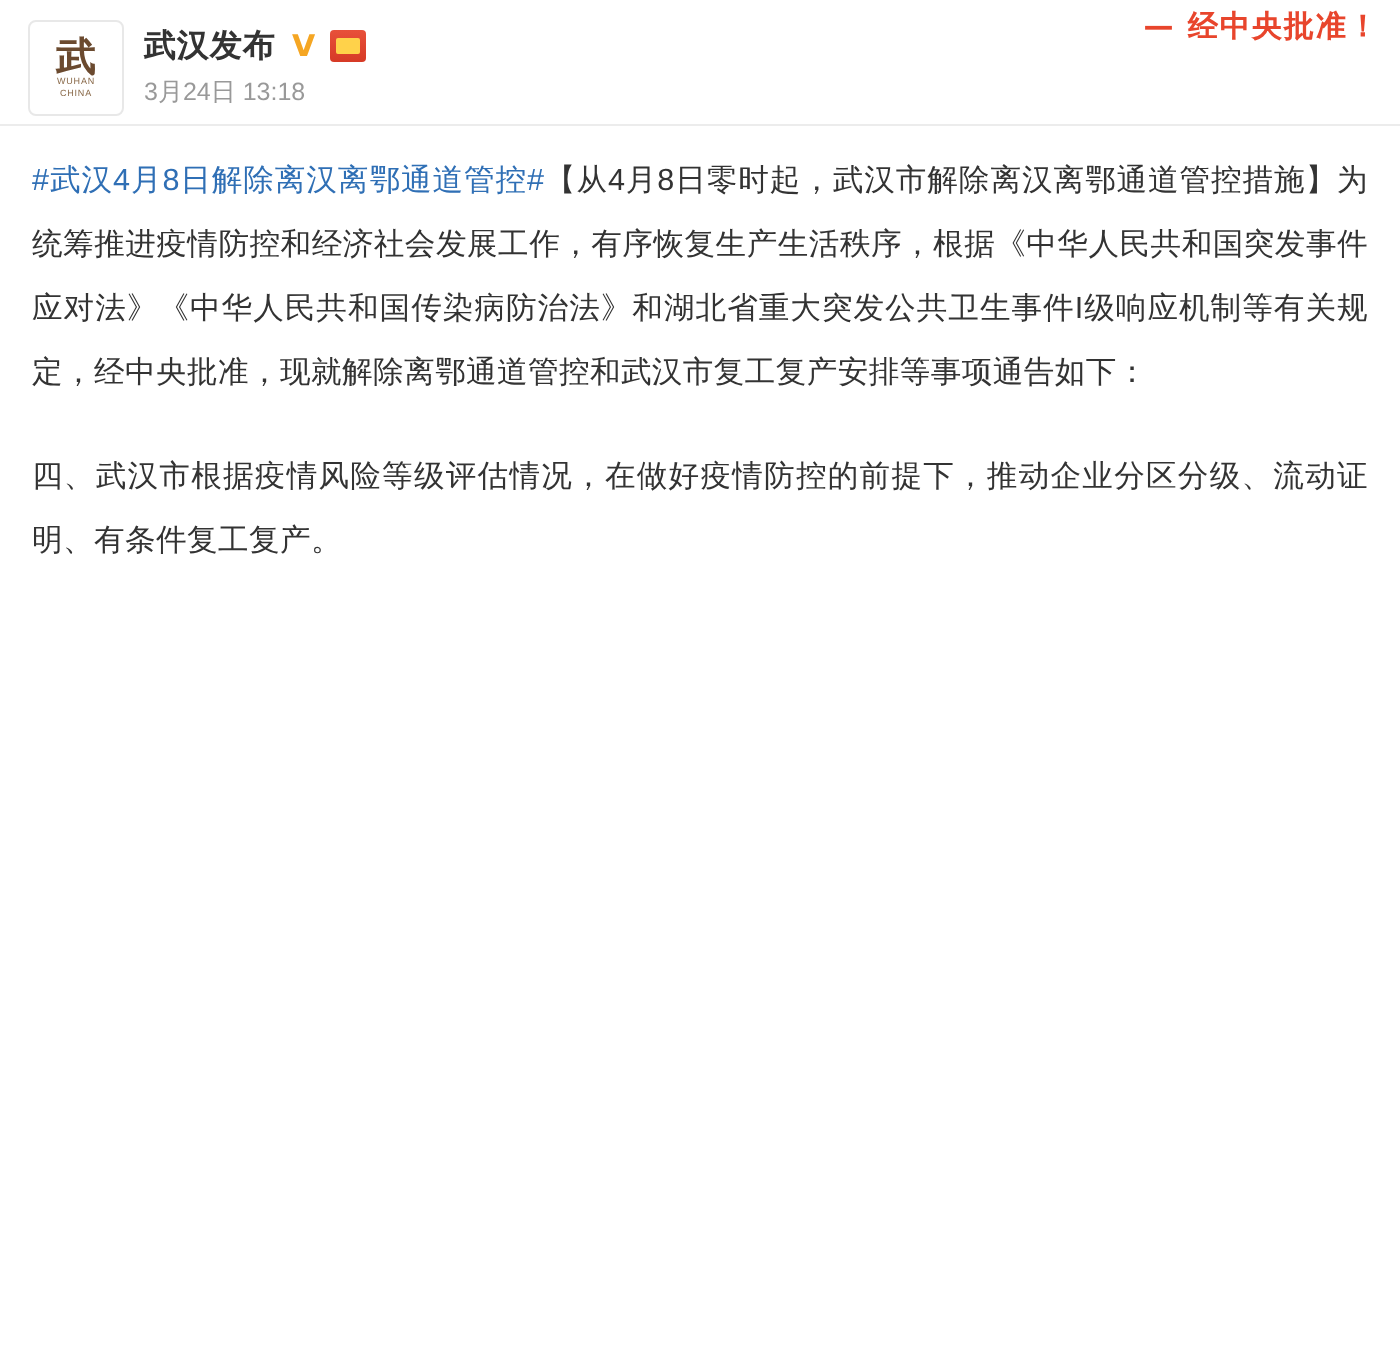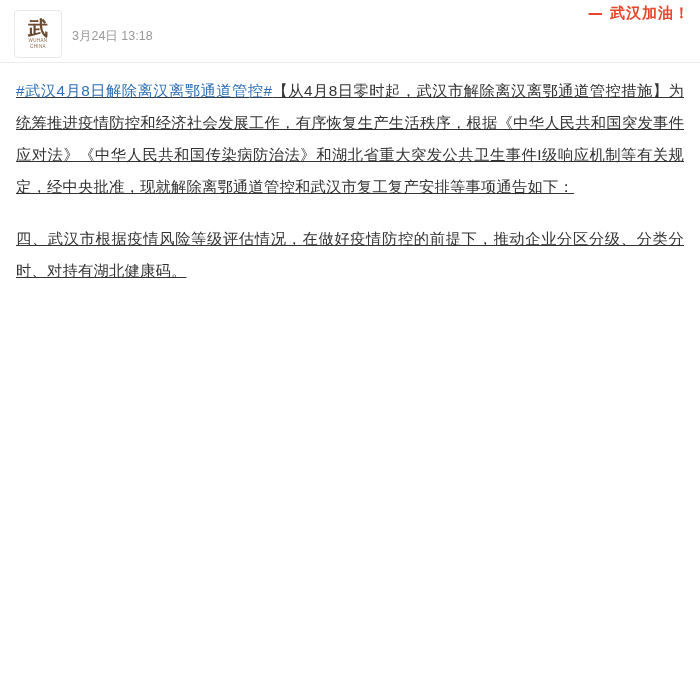--- a/index.html
+++ b/index.html
@@ -96,21 +96,21 @@
     content: "";
     position: absolute;
     left: 3px;
     top: 4px;
     width: 12px;
     height: 8px;
     background: #ffd24a;
     border-radius: 1px;
   }
   .timestamp {
-    margin-top: 16px;
+    margin-top: 4px;
     font-size: 12.5px;
     color: #999999;
   }
   .corner-slogan {
     position: absolute;
     right: 10px;
     top: 4px;
     font-size: 15px;
     color: #e8452c;
     font-weight: bold;
@@ -121,21 +121,20 @@
   .divider {
     height: 1px;
     background: #ececec;
     margin: 0 0 0 0;
   }
 
   
   .content {
     padding: 12px 16px 0 16px;
     box-sizing: border-box;
-    text-decoration: underline;
   }
   p.para {
     margin: 0 0 18px 0;
     font-size: 15.3px;
     line-height: 32px;
     color: #333333;
     text-align: justify;
     letter-spacing: 0.2px;
   }
   p.para.first {
@@ -151,25 +150,30 @@
 
 <div class="page">
 
   <div class="header">
     <div class="avatar">
       <div class="av-glyph">武</div>
       <div class="av-sub">WUHAN</div>
       <div class="av-sub">CHINA</div>
     </div>
     <div class="head-text">
+      <div class="name-row">
+        <span class="acct-name">武汉发布</span>
+        <span class="verified-v">V</span>
+        <span class="badge-img"></span>
+      </div>
       <div class="timestamp">3月24日 13:18</div>
     </div>
-    <div class="corner-slogan">— 武汉加油！</div>
+    <div class="corner-slogan">— 经中央批准！</div>
   </div>
 
   <div class="divider"></div>
 
   <div class="content">
     <p class="para first"><span class="topic">#武汉4月8日解除离汉离鄂通道管控#</span><span>【从4月8日零时起，武汉市解除离汉离鄂通道管控措施】为统筹推进疫情防控和经济社会发展工作，有序恢复生产生活秩序，根据《中华人民共和国突发事件应对法》《中华人民共和国传染病防治法》和湖北省重大突发公共卫生事件I级响应机制等有关规定，经中央批准，现就解除离鄂通道管控和武汉市复工复产安排等事项通告如下：</span></p>
-    <p class="para">四、武汉市根据疫情风险等级评估情况，在做好疫情防控的前提下，推动企业分区分级、分类分时、对持有湖北健康码。</p>
+    <p class="para">四、武汉市根据疫情风险等级评估情况，在做好疫情防控的前提下，推动企业分区分级、流动证明、有条件复工复产。</p>
   </div>
 
 </div>
 
 </body></html>

